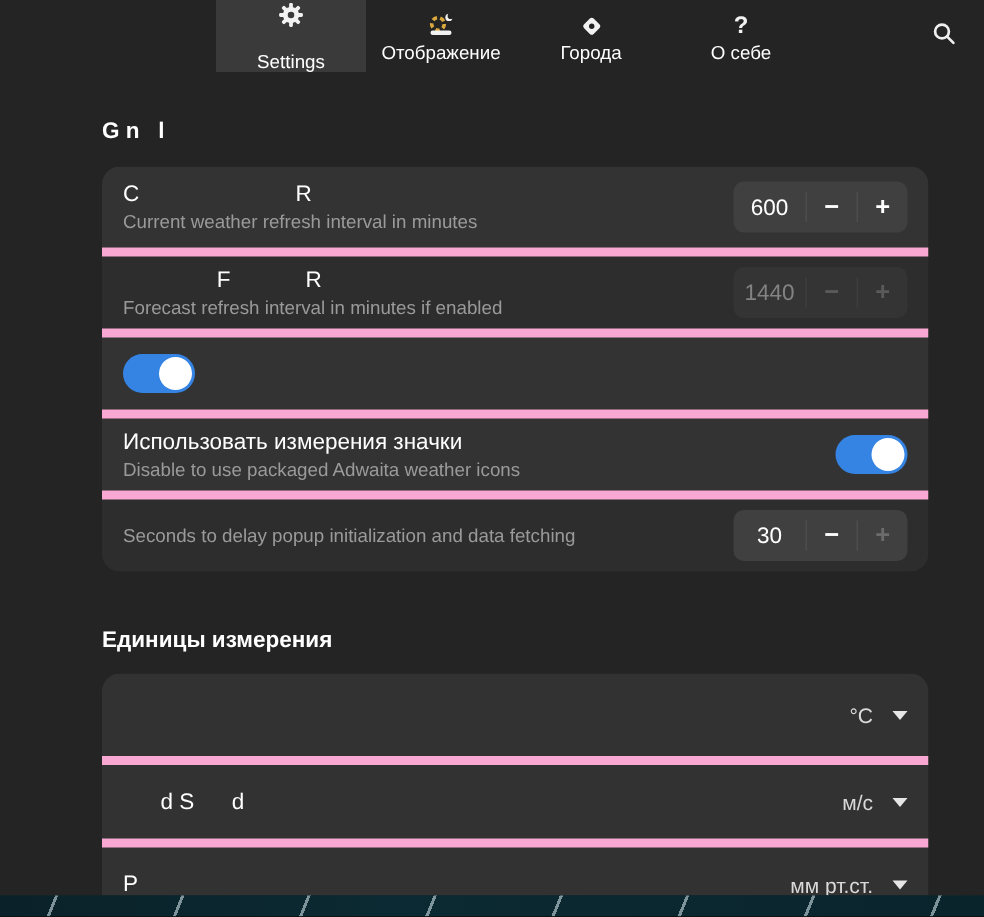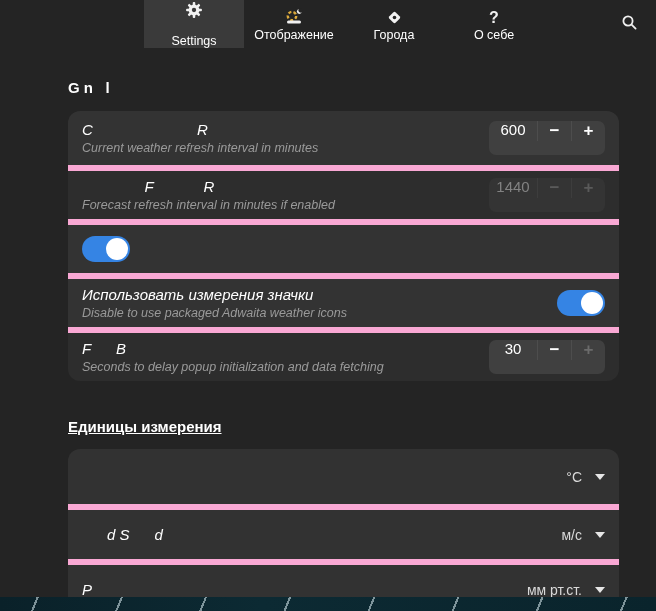--- a/index.html
+++ b/index.html
@@ -31,36 +31,36 @@
   }
   
   .main {
     position:absolute; top:48px; left:0; right:0; bottom:14px;
     background:#242424; overflow:hidden; padding:0 37px 0 68px;
   }
   .section-title {
     color:#ffffff; font-size:15px; font-weight:700; line-height:16px;
     white-space:pre; margin:32px 0 15px 0;
   }
-  .section-title.units { margin:38px 0 14px 0;text-decoration:underline; }
+  .section-title.units { margin:38px 0 14px 0; }
   .card { border-radius:12px; overflow:hidden; }
   .card.units-card { border-radius:12px 12px 0 0; height:148px; }
   .row {
     height:54px; display:flex; align-items:center; padding:0 14px;
     background:#333333;
   }
   .units-card .row { height:55px; background:#323232; }
   .row + .row { border-top:6px solid #f9a8d4; }
   .row.dim { background:#2d2d2d; }
-  .row-text { flex:1; display:flex; flex-direction:column; gap:3px; min-width:0;font-style:italic; }
+  .row-text { flex:1; display:flex; flex-direction:column; gap:3px; min-width:0; }
   .row-title { color:#ffffff; font-size:15px; line-height:17px; white-space:pre; }
   .row-subtitle { color:#9a9a9a; font-size:12.5px; line-height:14px; }
   
   .spin {
-    display:flex; align-items:flex-start; height:34px; border-radius:7px;
+    display:flex; align-items:center; height:34px; border-radius:7px;
     overflow:hidden; background:#404040; flex:none;
   }
   .spin-value {
     width:48px; display:flex; align-items:center; justify-content:center;
     color:#ffffff; font-size:15px;
   }
   .spin-btn {
     width:34px; border:none; background:transparent; color:#ffffff;
     font-size:17px; font-weight:700; display:flex; align-items:center;
     justify-content:center; border-left:1px solid #4d4d4d; cursor:pointer;
@@ -204,21 +204,20 @@
           <span class="row-title">Использовать измерения значки</span>
           <span class="row-subtitle">Disable to use packaged Adwaita weather icons</span>
         </div>
         <div class="switch">
           <span class="switch-knob"></span>
         </div>
       </div>
 
       <div class="row dim">
         <div class="row-text">
-          <span class="row-title">F      B</span>
           <span class="row-subtitle">Seconds to delay popup initialization and data fetching</span>
         </div>
         <div class="spin">
           <span class="spin-value">30</span>
           <button class="spin-btn">−</button>
           <button class="spin-btn dim">+</button>
         </div>
       </div>
 
     </div>

